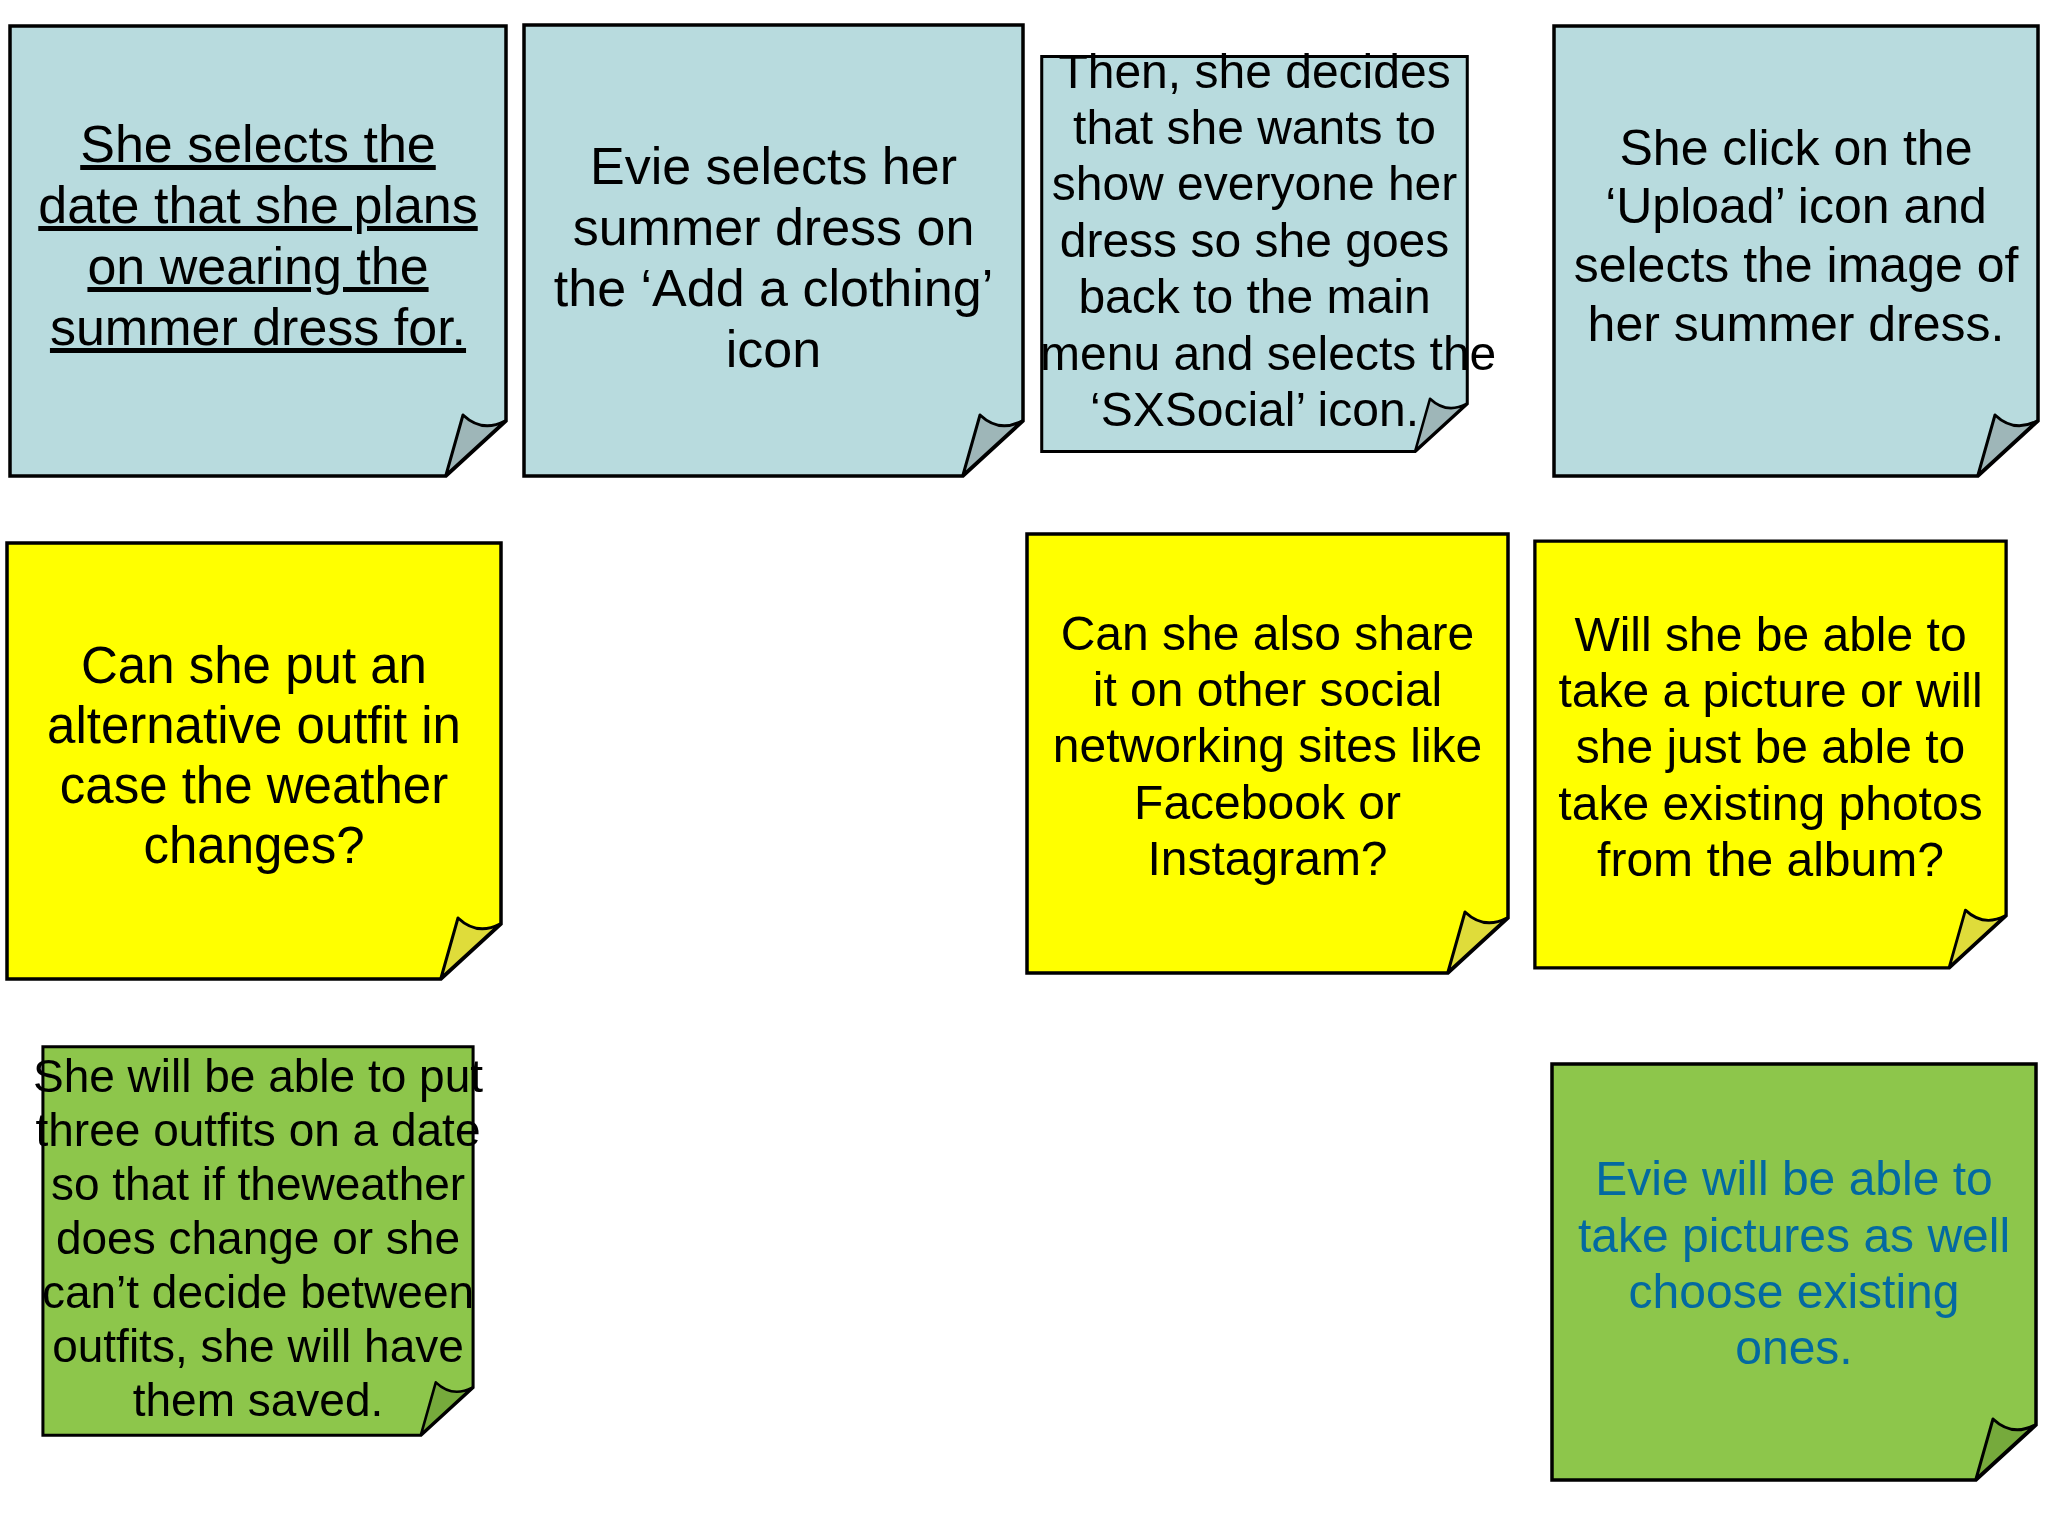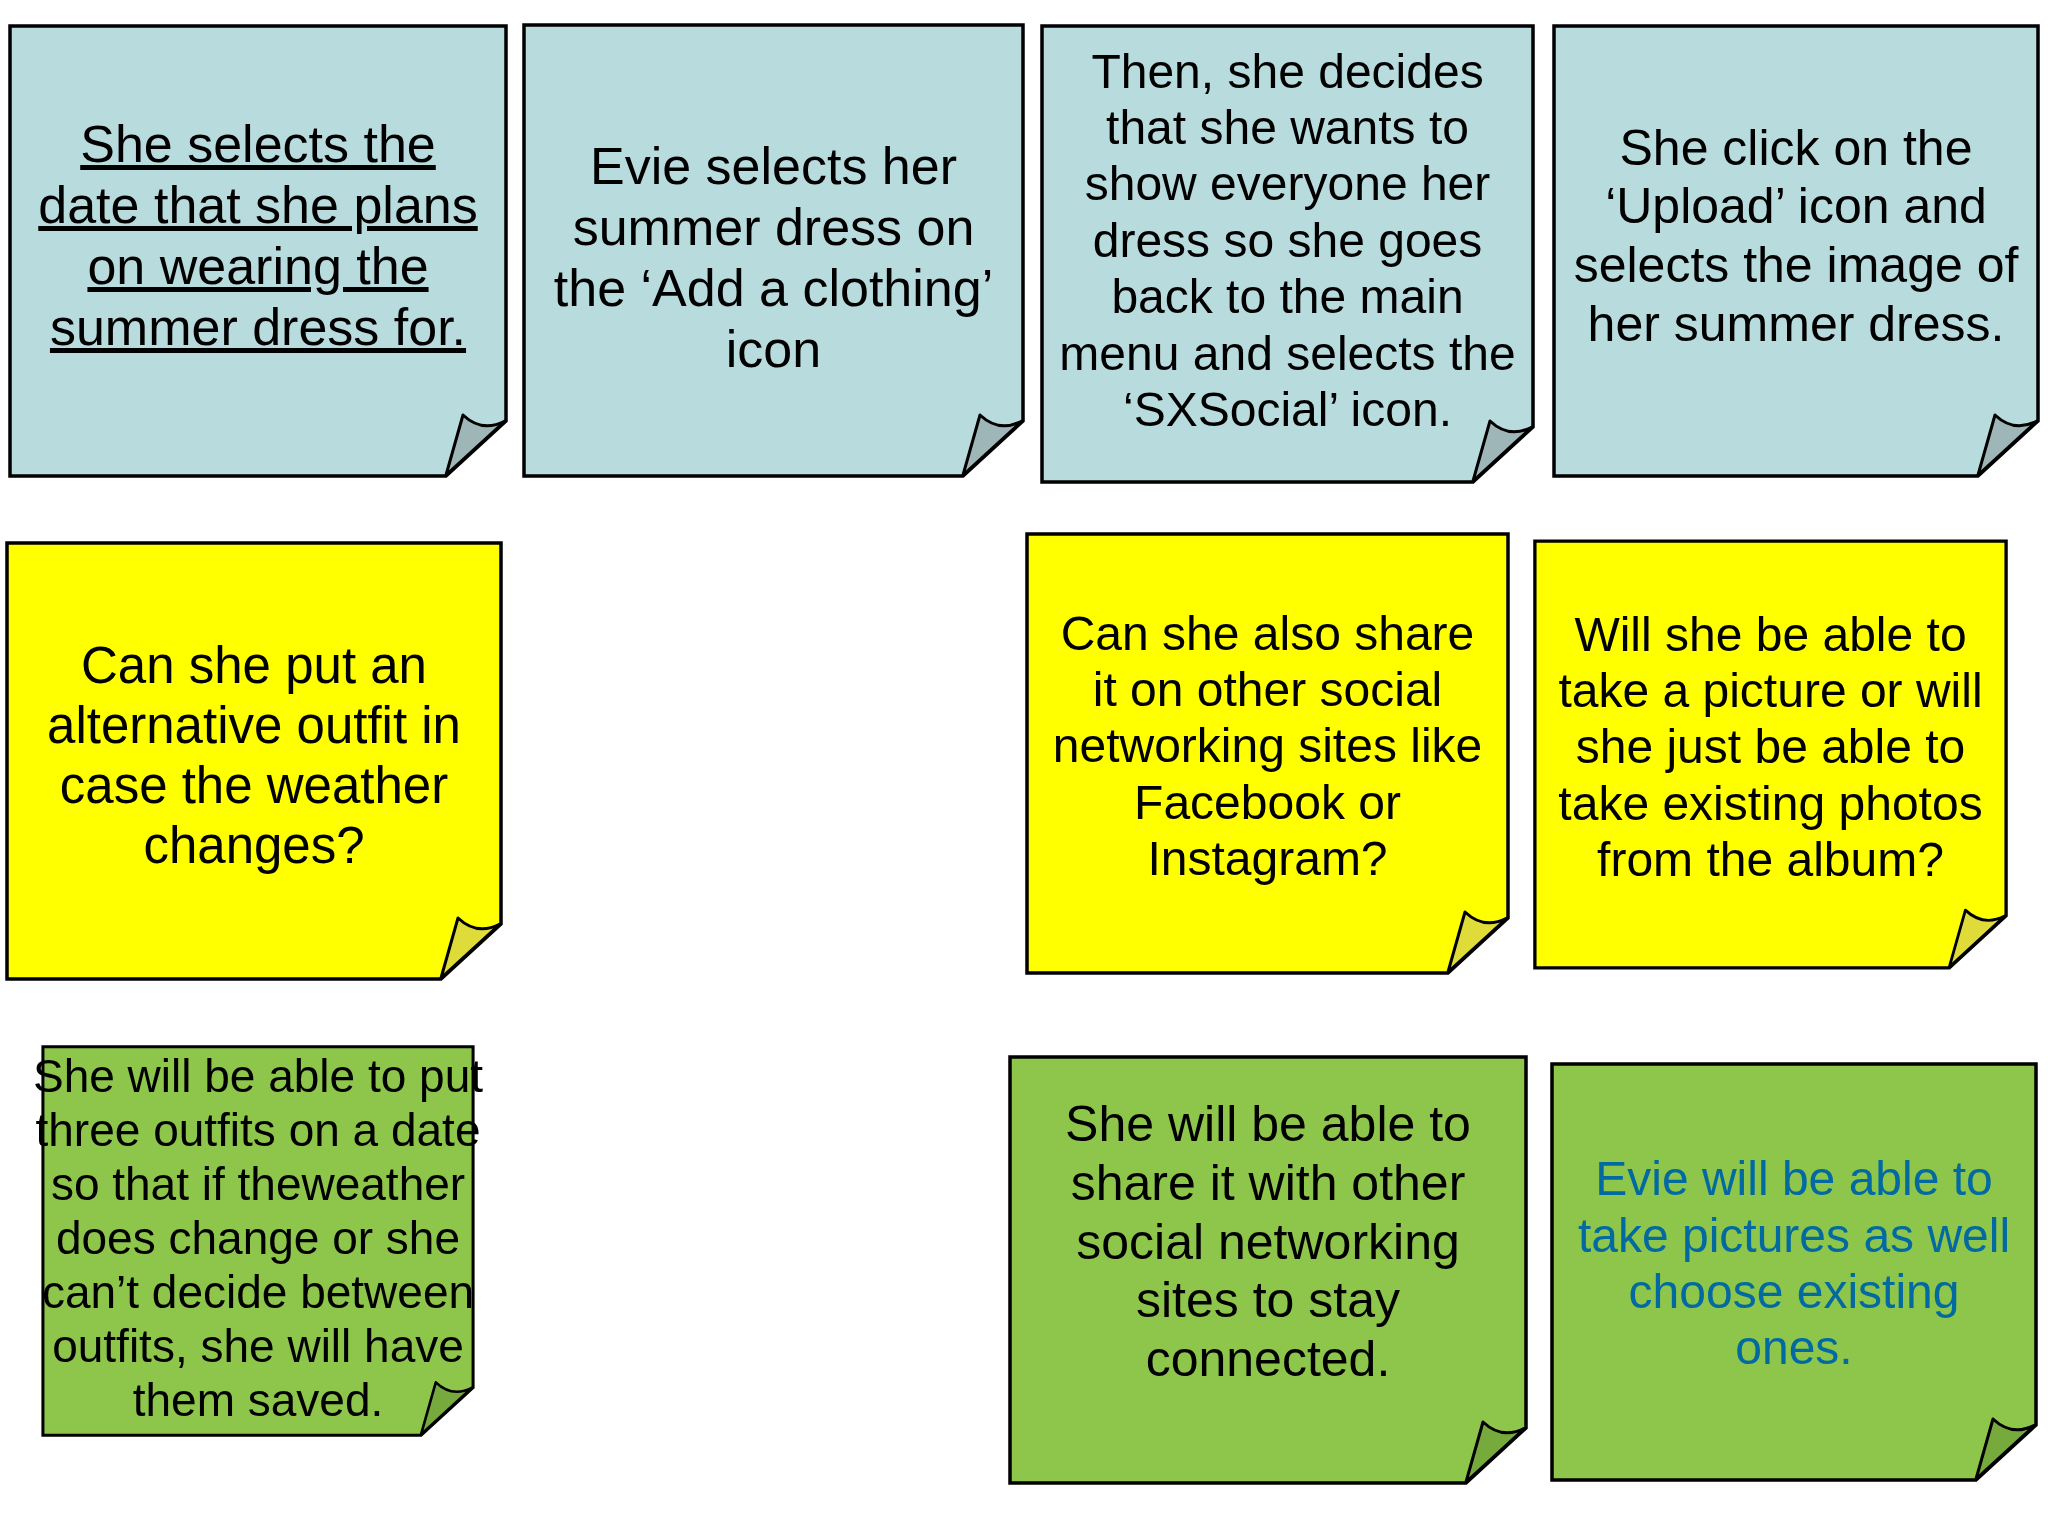--- a/index.html
+++ b/index.html
@@ -11,21 +11,21 @@
   .note{position:absolute;display:flex;align-items:center;justify-content:center;}
   .note > svg{position:absolute;left:0;top:0;width:100%;height:100%;}
   .note-text{
     position:relative;z-index:1;width:100%;
     text-align:center;white-space:pre;line-height:1.175;
   }
 
   
   .pos-r1c1{left:8px;   top:24px;  width:500px;height:454px;}
   .pos-r1c2{left:522px; top:23px;  width:503px;height:455px;}
-  .pos-r1c3{left:1040px;top:24px;  width:495px;height:460px;}
+  .pos-r1c3{left:1040px;top:24px;  width:429px;height:460px;}
   .pos-r1c4{left:1552px;top:24px;  width:488px;height:454px;}
   .pos-r2c1{left:5px;   top:533px; width:498px;height:456px;}
   .pos-r2c3{left:1025px;top:532px; width:485px;height:443px;}
   .pos-r2c4{left:1533px;top:527px; width:475px;height:455px;}
   .pos-r3c1{left:8px;   top:1045px;width:500px;height:392px;}
   .pos-r3c3{left:1008px;top:1055px;width:520px;height:430px;}
   .pos-r3c4{left:1550px;top:1062px;width:488px;height:420px;}
 
   
   .pos-r1c1 .note-text{font-size:52px;padding-bottom:30px;text-decoration:underline;}
@@ -133,31 +133,20 @@
       </svg>
     <div class="note-text" style="color: rgb(0, 0, 0);">She will be able to put
 three outfits on a date
 so that if theweather
 does change or she
 can’t decide between
 outfits, she will have
 them saved.</div>
   </div>
 
-  <div class="note pos-r3c3">
-      <svg viewBox="0 0 520 430">
-        <polygon points="2,2 518,2 518,373 458,428 2,428" fill="#8dc64b" stroke="#000000" stroke-width="3.5"></polygon>
-        <path d="M 458 427 L 475 367 Q 494 385 517 373 Z" fill="#76aa3c" stroke="#000000" stroke-width="3" stroke-linejoin="round"></path>
-      </svg>
-    <div class="note-text" style="color: rgb(0, 0, 0);">She will be able to
-share it with other
-social networking
-sites to stay
-connected.</div>
-  </div>
 
   <div class="note pos-r3c4">
       <svg viewBox="0 0 488 420">
         <polygon points="2,2 486,2 486,363 426,418 2,418" fill="#8dc64b" stroke="#000000" stroke-width="3.5"></polygon>
         <path d="M 426 417 L 443 357 Q 462 375 485 363 Z" fill="#76aa3c" stroke="#000000" stroke-width="3" stroke-linejoin="round"></path>
       </svg>
     <div class="note-text" style="color: #0369a1;">Evie will be able to
 take pictures as well
 choose existing
 ones.</div>

